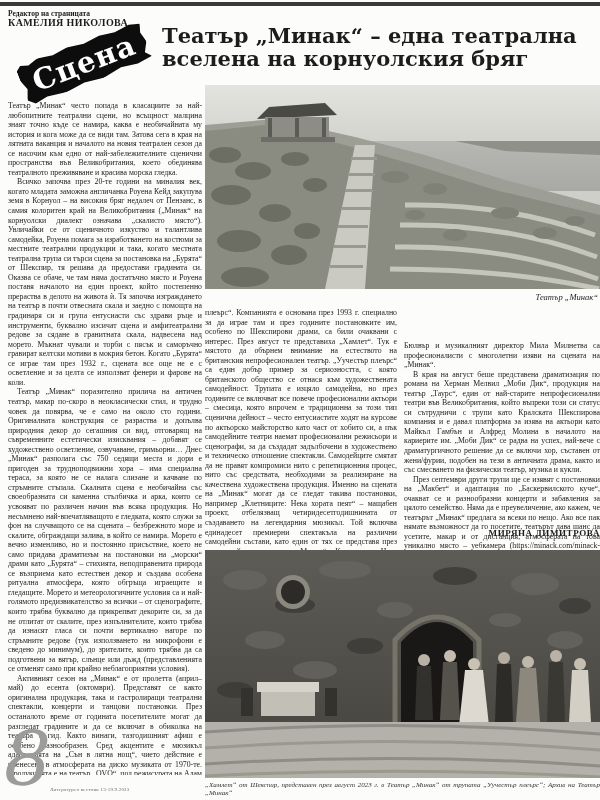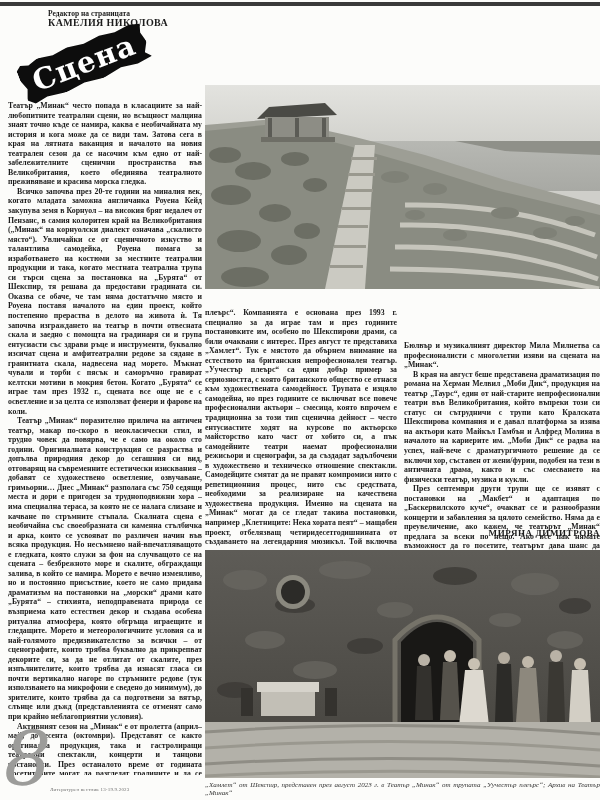--- a/index.html
+++ b/index.html
@@ -2,35 +2,35 @@
 <html><head>
 <meta charset="utf-8">
 <style>
   html,body{margin:0;padding:0;background:#e9e9e7;}
   .page{
     position:relative;width:600px;height:800px;margin:0 auto;
     background:#fcfcfa;overflow:hidden;
     font-family:"Liberation Serif","DejaVu Serif",serif;color:#1c1c1c;
   }
   .toprule{position:absolute;left:0;top:2px;width:600px;height:4px;background:#3a3a3a;}
-  .editor{position:absolute;left:8px;top:9px;width:150px;line-height:9px;margin-left:40px;}
+  .editor{position:absolute;left:8px;top:9px;width:150px;line-height:9px;}
   .editor .lbl{font-size:7.5px;font-weight:bold;}
   .editor .name{font-size:10px;font-weight:bold;letter-spacing:.4px;}
   .stamp{
     position:absolute;left:18px;top:42px;width:132px;height:42px;background:#0d0d0d;
     transform:rotate(-21deg);display:flex;align-items:center;justify-content:center;
     clip-path:polygon(0% 12%,4% 2%,10% 8%,18% 0%,30% 6%,42% 1%,55% 7%,68% 2%,80% 8%,92% 3%,100% 10%,98% 30%,100% 55%,96% 78%,100% 92%,88% 97%,75% 91%,60% 100%,45% 94%,30% 100%,15% 93%,5% 99%,0% 85%,3% 60%,0% 35%);
   }
   .stamp span{color:#fff;font-size:29px;font-weight:bold;font-family:"DejaVu Serif",serif;letter-spacing:1px;}
   .headline{
     position:absolute;left:162px;top:10px;width:438px;
     font-size:21px;line-height:23px;font-weight:bold;font-family:"DejaVu Serif",serif;
   }
   .col{position:absolute;text-align:justify;font-size:7.8px;line-height:9.55px;overflow:hidden;}
-  .col p{margin:0;text-indent:9px;font-weight:bold;}
+  .col p{margin:0;text-indent:9px;}
   .col p:first-child{text-indent:0;}
   .col-left{left:8px;top:101px;width:194px;height:674px;}
   .col-mid{left:205px;top:308px;width:192px;height:247px;}
   .col-right{left:404px;top:308px;width:196px;height:218px;margin-top:33px;}
   .photo{position:absolute;background:#cfcfca;}
   .photo svg{display:block;}
   .photo-top{left:205px;top:85px;width:395px;height:204px;}
   .photo-bottom{left:205px;top:550px;width:395px;height:228px;}
   .cap-top{
     position:absolute;left:205px;top:292px;width:393px;text-align:right;
@@ -61,20 +61,21 @@
 
   <div class="editor">
     <div class="lbl">Редактор на страницата</div>
     <div class="name">КАМЕЛИЯ НИКОЛОВА</div>
   </div>
 
   <div class="stamp">
     <span>Сцена</span>
   </div>
 
+  <h1 class="headline">Театър „Минак“ – една театрална вселена на корнуолския бряг</h1>
 
   <div class="col col-left">
     <p>Театър „Минак“ често попада в класациите за най-любопитните театрални сцени, но всъщност малцина знаят точно къде се намира, каква е необичайната му история и кога може да се види там. Затова сега в края на лятната ваканция и началото на новия театрален сезон да се насочим към едно от най-забележителните сценични пространства във Великобритания, което обединява театралното преживяване и красива морска гледка.</p>
     <p>Всичко започва през 20-те години на миналия век, когато младата заможна англичанка Роуена Кейд закупува земя в Корнуол – на високия бряг недалеч от Пензанс, в самия колоритен край на Великобритания („Минак“ на корнуолски диалект означава „скалисто място“). Увличайки се от сценичното изкуство и талантлива самодейка, Роуена помага за изработването на костюми за местните театрални продукции и така, когато местната театрална трупа си търси сцена за постановка на „Бурята“ от Шекспир, тя решава да предостави градината си. Оказва се обаче, че там няма достатъчно място и Роуена поставя началото на един проект, който постепенно прераства в делото на живота ѝ. Тя започва изграждането на театър в почти отвесната скала и заедно с помощта на градинаря си и група ентусиасти със здрави ръце и инструменти, буквално изсичат сцена и амфитеатрални редове за сядане в гранитната скала, надвесена над морето. Мъкнат чували и торби с пясък и саморъчно гравират келтски мотиви в мокрия бетон. Когато „Бурята“ се играе там през 1932 г., сцената все още не е с осветление и за целта се използват фенери и фарове на коли.</p>
     <p>Театър „Минак“ поразително прилича на античен театър, макар по-скоро в неокласически стил, и трудно човек да повярва, че е само на около сто години. Оригиналната конструкция се разраства и допълва природния декор до сегашния си вид, отговарящ на съвременните естетически изисквания – добавят се художествено осветление, озвучаване, гримьорни… Днес „Минак“ разполага със 750 седящи места и дори е пригоден за трудноподвижни хора – има специална тераса, за която не се налага слизане и качване по стръмните стъпала. Скалната сцена е необичайна със своеобразната си каменна стълбичка и арка, които се усвояват по различен начин във всяка продукция. Но несъмнено най-впечатляващото е гледката, която служи за фон на случващото се на сцената – безбрежното море и скалите, обграждащи залива, в който се намира. Морето е вечно изменливо, но и постоянно присъствие, което не само придава драматизъм на постановки на „морски“ драми като „Бурята“ – стихията, неподправената природа се възприема като естествен декор и създава особена ритуална атмосфера, която обгръща играещите и гледащите. Морето и метеорологичните условия са и най-голямото предизвикателство за всички – от сценографите, които трябва буквално да прикрепват декорите си, за да не отлитат от скалите, през изпълнителите, които трябва да изнасят гласа си почти вертикално нагоре по стръмните редове (тук използването на микрофони е сведено до минимум), до зрителите, които трябва да са подготвени за вятър, слънце или дъжд (представленията се отменят само при крайно неблагоприятни условия).</p>
     <p>Активният сезон на „Минак“ е от пролетта (април–май) до есента (октомври). Представят се както оригинална продукция, така и гастролиращи театрални спектакли, концерти и танцови постановки. През останалото време от годината посетителите могат да разгледат градините и да се включат в обиколка на театъра с гид. Както винаги, тазгодишният афиш е особено разнообразен. Сред акцентите е мюзикъл адаптацията на „Сън в лятна нощ“, чието действие е пренесено в атмосферата на диско музиката от 1970-те. Продукцията е на театър „OVO“, под режисурата на Адам Нихол, и се изпълнява от трупата, която стои и в основата на фестивала в античния римски театър в Сейнт Олбанс, един от най-големите театрални фестивали на открито на Острова. Театралният колектив, който редовно се представя в театър „Минак“ е „Уучестър</p>
   </div>
 
   <div class="photo photo-top">
     <svg width="395" height="204" viewBox="0 0 395 204">
@@ -135,20 +136,21 @@
         <ellipse cx="190" cy="92" rx="14" ry="6"></ellipse>
           <ellipse cx="230" cy="104" rx="12" ry="6"></ellipse>
         <ellipse cx="210" cy="130" rx="10" ry="5"></ellipse>
           <ellipse cx="250" cy="150" rx="12" ry="6"></ellipse>
         <ellipse cx="300" cy="128" rx="14" ry="6"></ellipse>
           <ellipse cx="340" cy="148" rx="12" ry="6"></ellipse>
         <ellipse cx="370" cy="136" rx="10" ry="5"></ellipse>
       </g>
     </svg>
   </div>
+  <div class="cap-top">Театър „Минак“</div>
 
   <div class="col col-mid">
     <p>плеърс“. Компанията е основана през 1993 г. специално за да играе там и през годините постановките им, особено по Шекспирови драми, са били очаквани с интерес. През август те представиха „Хамлет“. Тук е мястото да обърнем внимание на естеството на британския непрофесионален театър. „Уучестър плеърс“ са един добър пример за сериозността, с която британското общество се отнася към художествената самодейност. Трупата е изцяло самодейна, но през годините се включват все повече професионални актьори – смесица, която впрочем е традиционна за този тип сценична дейност – често ентусиастите ходят на курсове по актьорско майсторство като част от хобито си, а пък самодейните театри наемат професионални режисьори и сценографи, за да създадат задълбочени в художествено и техническо отношение спектакли. Самодейците смятат да не правят компромиси нито с репетиционния процес, нито със средствата, необходими за реализиране на качествена художествена продукция. Именно на сцената на „Минак“ могат да се гледат такива постановки, например „Клетниците: Нека хората пеят“ – мащабен проект, отбелязващ четиридесетгодишнината от създаването на легендарния мюзикъл. Той включва единадесет премиерни спектакъла на различни самодейни състави, като един от тях се представя през месец май на сцената на „Минак“. „Клетниците: Нека хората пеят“ обединява изпълнителите от четири местни трупи и хорове и музикални дружества, а режисьорът Бен</p>
   </div>
 
   <div class="col col-right">
     <p>Бюлвър и музикалният директор Мила Милнетва са професионалисти с многолетни изяви на сцената на „Минак“.</p>
     <p>В края на август беше представена драматизация по романа на Херман Мелвил „Моби Дик“, продукция на театър „Таурс“, един от най-старите непрофесионални театри във Великобритания, който въпреки този си статус си сътрудничи с трупи като Кралската Шекспирова компания и е давал платформа за изява на актьори като Майкъл Гамбън и Алфред Молина в началото на кариерите им. „Моби Дик“ се радва на успех, най-вече с драматургичното решение да се включи хор, съставен от жени/фурии, подобен на тези в античната драма, както и със смесването на физически театър, музика и кукли.</p>
     <p>През септември други трупи ще се изявят с постановки на „Макбет“ и адаптация по „Баскервилското куче“, очакват се и разнообразни концерти и забавления за цялото семейство. Няма да е преувеличение, ако кажем, че театърът „Минак“ предлага за всеки по нещо. Ако все пак нямате възможност да го посетите, театърът дава шанс да усетите, макар и от дистанция, атмосферата на това уникално място – уебкамера (https://minack.com/minack-live) осигурява гледка от най-високия ред и така може да се наблюдава на живо случващото се – репетиции, спектакли, разхождащи се туристи и разбира се, драматичното и своенравно море.</p>
   </div>

